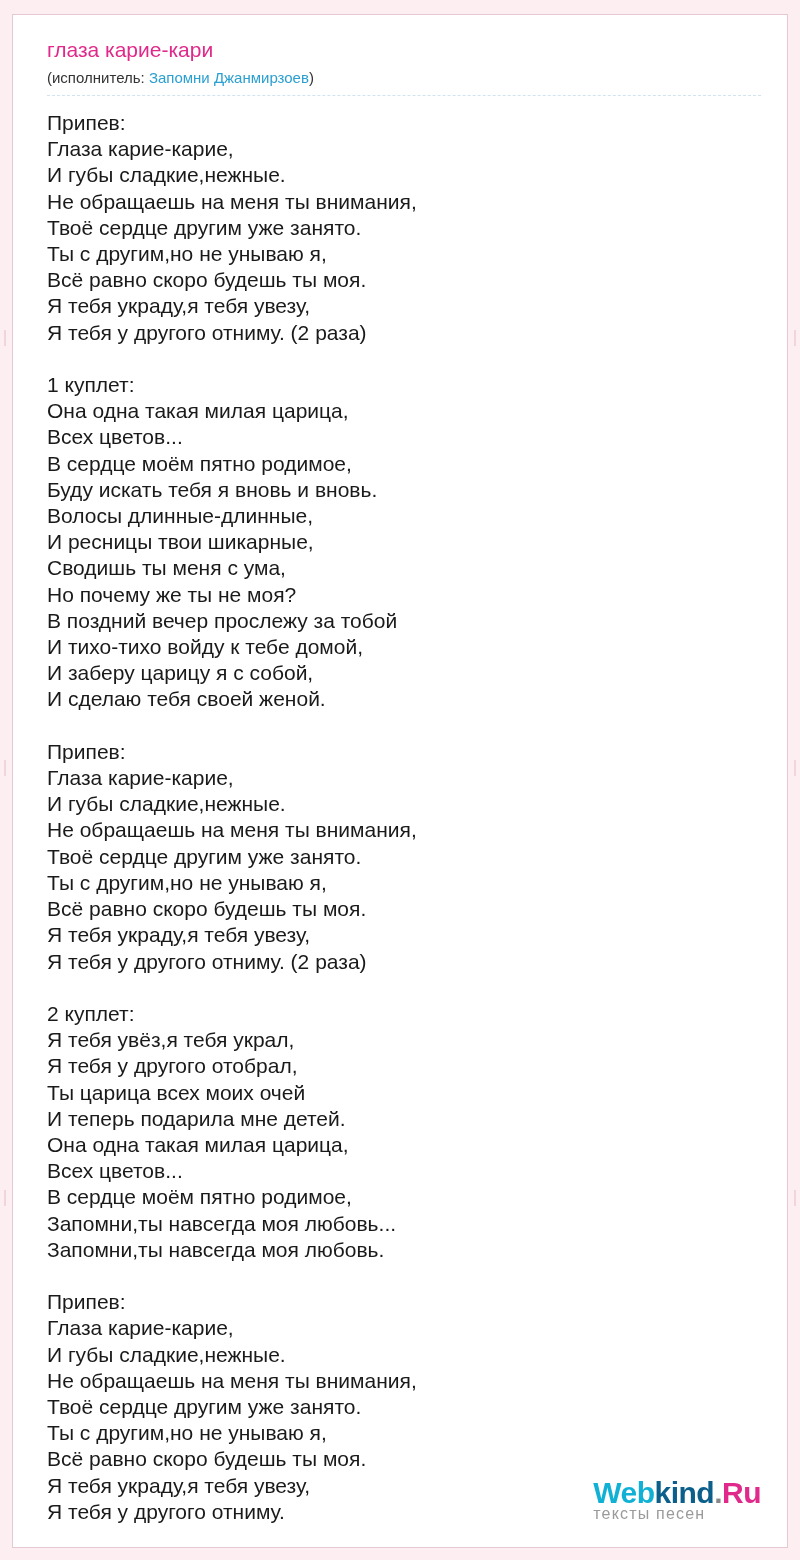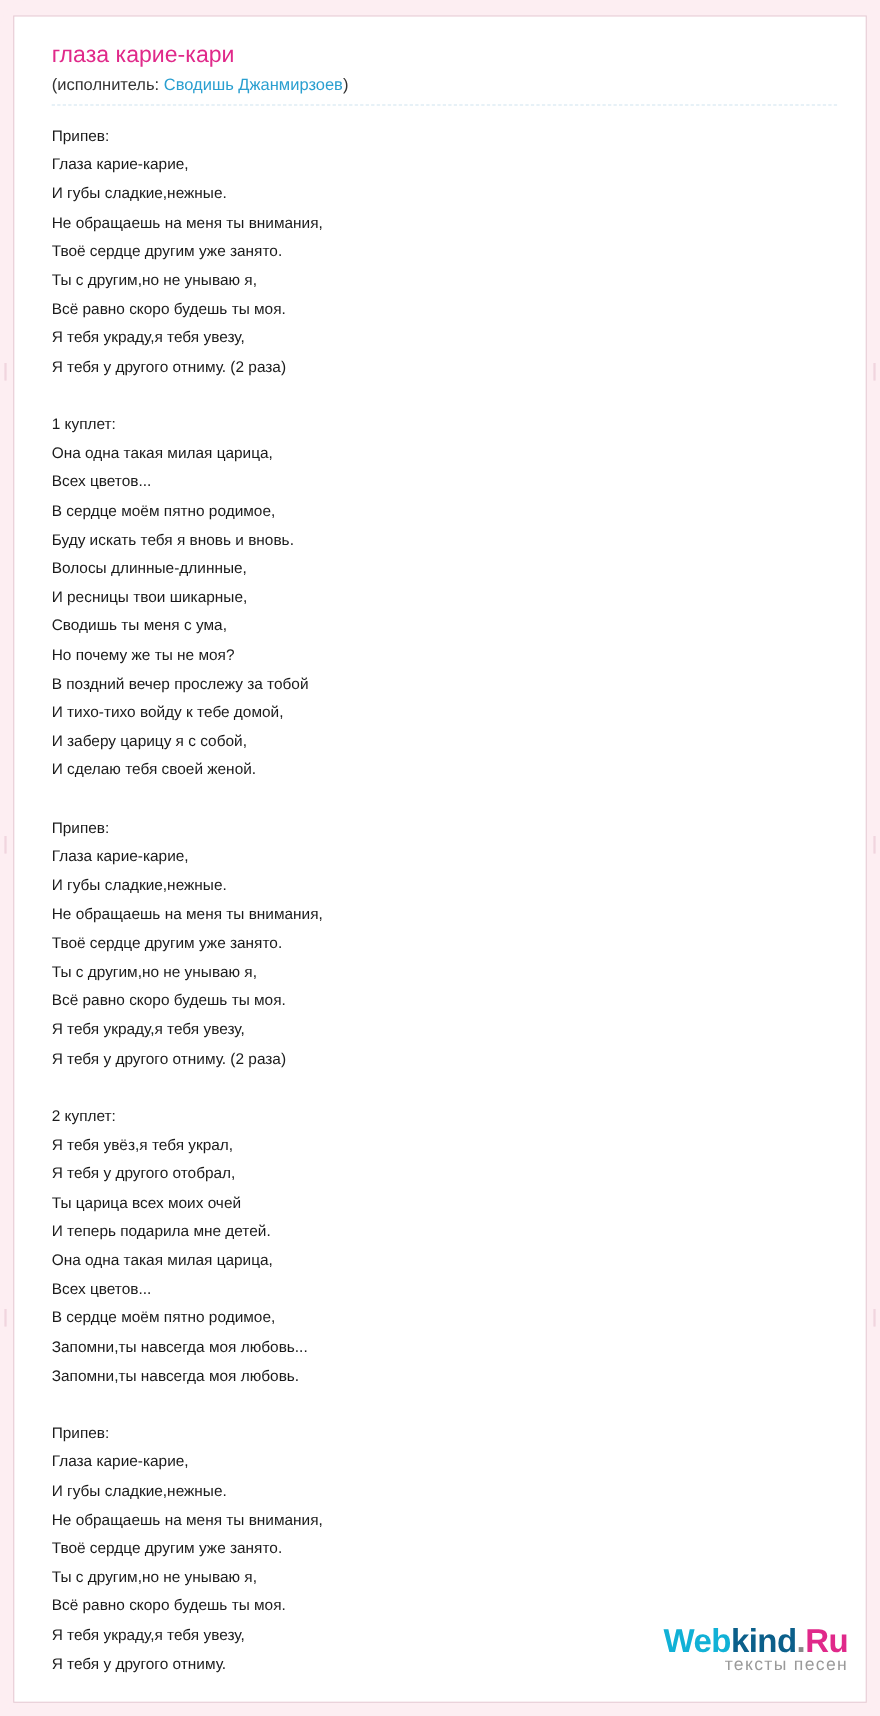--- a/index.html
+++ b/index.html
@@ -45,30 +45,30 @@
     padding-bottom: 9px;
     border-bottom: 1px dashed #cfe4ef;
     margin-bottom: 2px;
   }
   .performer-line a {
     color: #2a9fd0;
     text-decoration: none;
   }
   .lyrics {
     margin-top: 14px;
-    font-size: 14px;
+    font-size: 21px;
     line-height: 26.2px;
     color: #1a1a1a;
     white-space: pre-wrap;
   }
   .watermark {
     position: absolute;
-    right: 16px;
+    right: 26px;
     bottom: 26px;
-    text-align: right;
+    text-align: left;
     user-select: none;
   }
   .wm-main {
     font-size: 30px;
     font-weight: bold;
     letter-spacing: -0.5px;
     line-height: 32px;
   }
   .wm-web { color: #11b1d6; }
   .wm-kind { color: #0b5f8a; }
@@ -99,21 +99,21 @@
   <div class="edge-tick" style="left:4px; top:1190px;"></div>
   <div class="edge-tick" style="right:4px; top:330px;"></div>
   <div class="edge-tick" style="right:4px; top:760px;"></div>
   <div class="edge-tick" style="right:4px; top:1190px;"></div>
 
   <div id="sheet">
 
     <h1 class="song-title">глаза карие-кари</h1>
 
     <div class="performer-line">
-      <span>(исполнитель: </span><a href="#">Сводишь Джанмирзоев</a><span>)</span>
+      <span>(исполнитель: </span><a href="#">Запомни Джанмирзоев</a><span>)</span>
     </div>
 
     <div class="lyrics">Припев:
 Глаза карие-карие,
 И губы сладкие,нежные.
 Не обращаешь на меня ты внимания,
 Твоё сердце другим уже занято.
 Ты с другим,но не унываю я,
 Всё равно скоро будешь ты моя.
 Я тебя украду,я тебя увезу,

